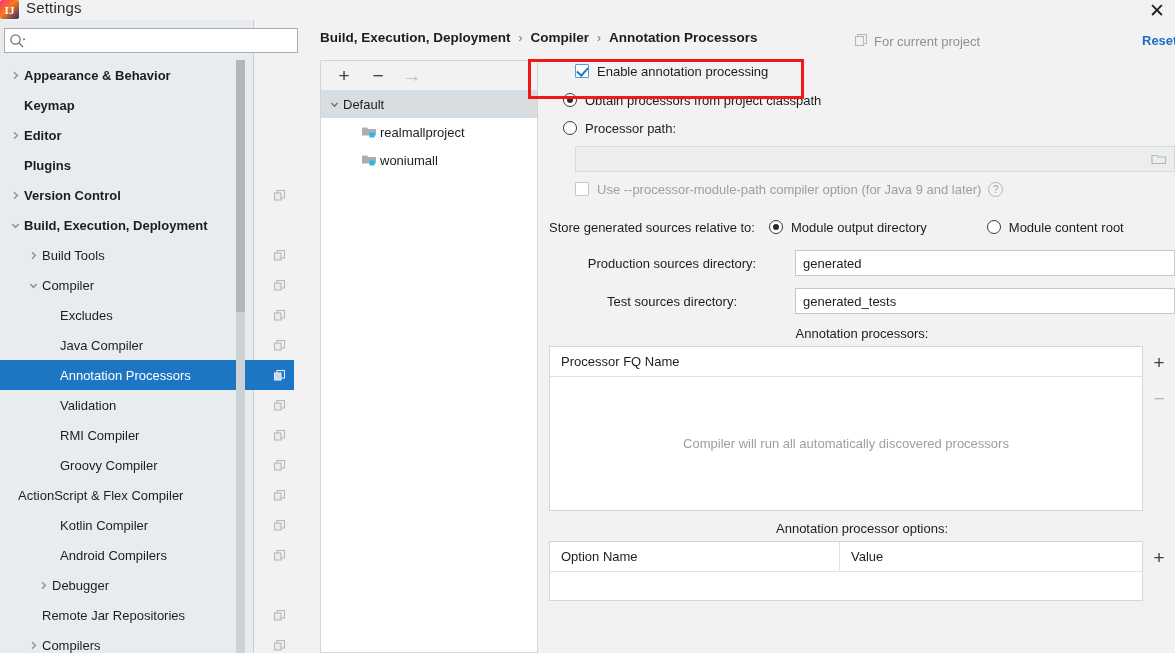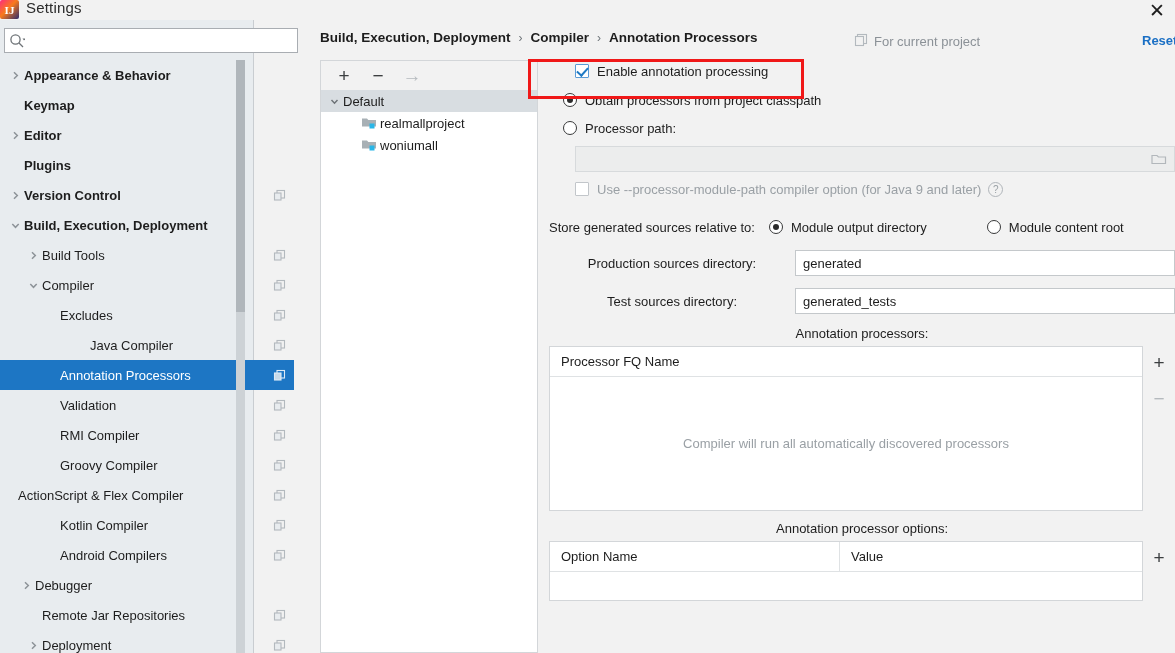--- a/index.html
+++ b/index.html
@@ -126,21 +126,21 @@
     justify-content: center; color: #3c3f41; font-size: 19px; cursor: pointer;
     line-height: 1;
   }
   .tb-btn.dim { color: #b5babe; }
   .prof-list {
     position: absolute; left: 11px; top: 70px; width: 218px; height: 563px;
     background: #ffffff; border: 1px solid #d3d6d9; border-top: none;
     overflow: hidden;
   }
   .prof-row {
-    height: 22px; display: flex; align-items: center; font-size: 13px;
+    height: 28px; display: flex; align-items: center; font-size: 13px;
     padding-left: 4px;
   }
   .prof-row.default { background: #d8dde1; }
   .prof-arrow {
     width: 18px; display: flex; align-items: center; justify-content: center;
     color: #6d7276;
   }
   .folder-ic { width: 16px; height: 16px; margin-right: 3px; flex: 0 0 16px; }
   .folder-ic svg { display: block; }
 
@@ -339,21 +339,21 @@
             </svg>
           </span>
           <span class="tree-label">Excludes</span>
           <span class="copy-icon">
             <svg width="13" height="13" viewBox="0 0 13 13">
               <rect x="4" y="1.5" width="7.5" height="7.5" fill="none" stroke="currentColor" stroke-width="1.1"></rect>
               <rect x="1.5" y="4" width="6.5" height="7" fill="#e8ecef" stroke="currentColor" stroke-width="1.1"></rect>
             </svg>
           </span>
         </div>
-        <div class="tree-row" style="padding-left: 24px; margin-left: 48px;">
+        <div class="tree-row" style="padding-left: 42px;">
           <span class="arrow blank">
             <svg width="11" height="11" viewBox="0 0 11 11">
               <polyline points="4,2.3 7.3,5.5 4,8.7" fill="none" stroke="#8d9398" stroke-width="1.5"></polyline>
             </svg>
           </span>
           <span class="tree-label">Java Compiler</span>
           <span class="copy-icon">
             <svg width="13" height="13" viewBox="0 0 13 13">
               <rect x="4" y="1.5" width="7.5" height="7.5" fill="none" stroke="currentColor" stroke-width="1.1"></rect>
               <rect x="1.5" y="4" width="6.5" height="7" fill="#e8ecef" stroke="currentColor" stroke-width="1.1"></rect>
@@ -451,21 +451,21 @@
             </svg>
           </span>
           <span class="tree-label">Android Compilers</span>
           <span class="copy-icon">
             <svg width="13" height="13" viewBox="0 0 13 13">
               <rect x="4" y="1.5" width="7.5" height="7.5" fill="none" stroke="currentColor" stroke-width="1.1"></rect>
               <rect x="1.5" y="4" width="6.5" height="7" fill="#e8ecef" stroke="currentColor" stroke-width="1.1"></rect>
             </svg>
           </span>
         </div>
-        <div class="tree-row" style="padding-left: 17px;">
+        <div class="tree-row" style="padding-left: 34px;">
           <span class="arrow">
             <svg width="11" height="11" viewBox="0 0 11 11">
               <polyline points="4,2.3 7.3,5.5 4,8.7" fill="none" stroke="#8d9398" stroke-width="1.5"></polyline>
             </svg>
           </span>
           <span class="tree-label">Debugger</span>
         </div>
         <div class="tree-row" style="padding-left: 24px;">
           <span class="arrow blank">
             <svg width="11" height="11" viewBox="0 0 11 11">
@@ -479,21 +479,21 @@
               <rect x="1.5" y="4" width="6.5" height="7" fill="#e8ecef" stroke="currentColor" stroke-width="1.1"></rect>
             </svg>
           </span>
         </div>
         <div class="tree-row" style="padding-left: 24px;">
           <span class="arrow">
             <svg width="11" height="11" viewBox="0 0 11 11">
               <polyline points="4,2.3 7.3,5.5 4,8.7" fill="none" stroke="#8d9398" stroke-width="1.5"></polyline>
             </svg>
           </span>
-          <span class="tree-label">Deployment</span>
+          <span class="tree-label">Compilers</span>
           <span class="copy-icon">
             <svg width="13" height="13" viewBox="0 0 13 13">
               <rect x="4" y="1.5" width="7.5" height="7.5" fill="none" stroke="currentColor" stroke-width="1.1"></rect>
               <rect x="1.5" y="4" width="6.5" height="7" fill="#e8ecef" stroke="currentColor" stroke-width="1.1"></rect>
             </svg>
           </span>
         </div>
       </div>
 
     <div class="sb-track">

